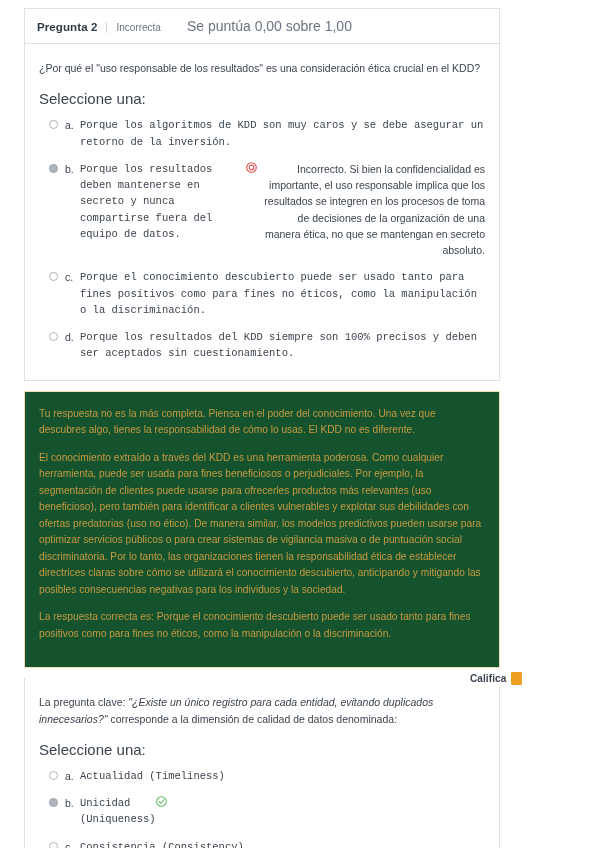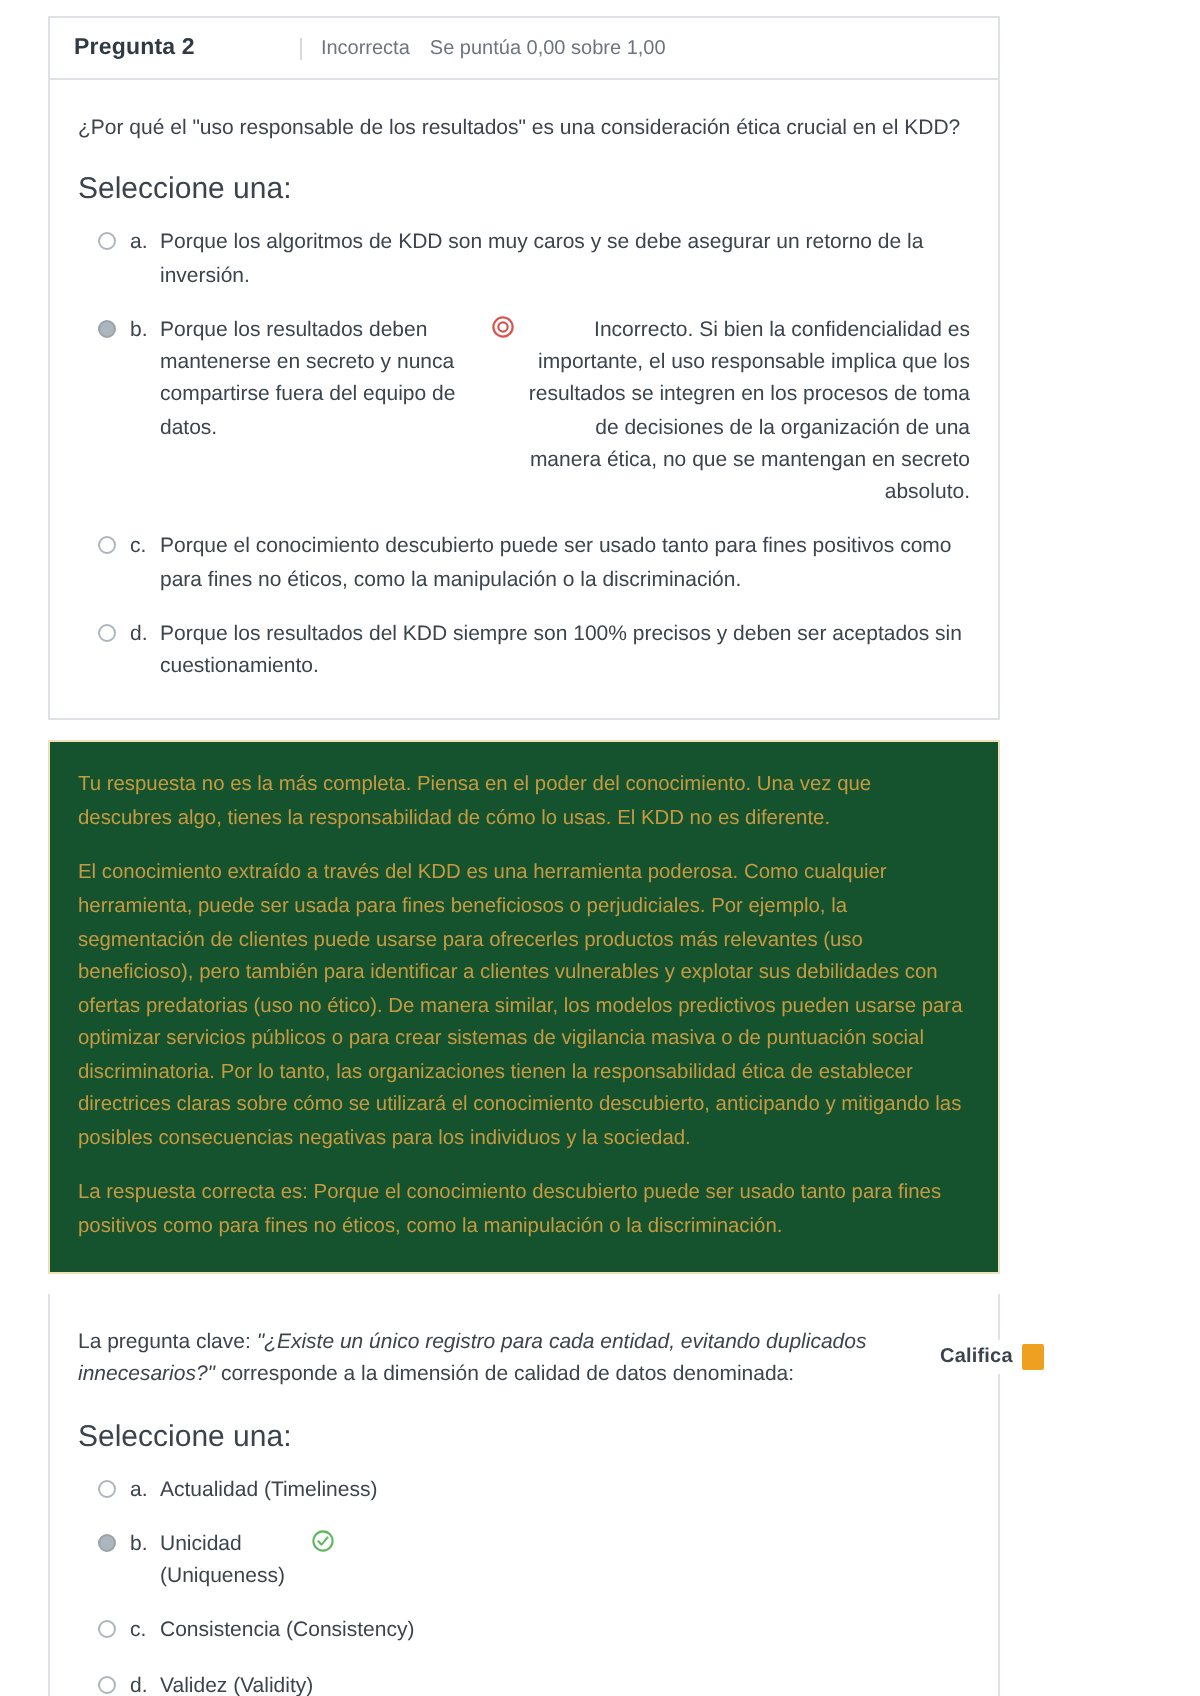--- a/index.html
+++ b/index.html
@@ -39,25 +39,25 @@
     color: #2f3a45;
     padding-right: 9px;
     letter-spacing: .1px;
   }
   .q-header .q-state {
     border-left: 1px solid #d4d9de;
     padding-left: 9px;
     padding-right: 10px;
     color: #6b7480;
     font-size: 10px;
-    margin-left: 44px;
   }
   .q-header .q-grade {
     color: #6b7480;
-    font-size: 10px;
+    font-size: 14px;
+    margin-left: 16px;
   }
 
   .q-body {
     border: 1px solid #dee2e6;
     border-top: none;
     background: #ffffff;
     padding: 16px 14px 18px 14px;
   }
 
   .q-text {
@@ -100,21 +100,21 @@
     background: #adb5bd;
     border-color: #9aa2aa;
   }
 
   .ans-letter {
     flex: 0 0 auto;
     width: 15px;
     color: #3b444e;
   }
 
-  .ans-text { flex: 1 1 auto; }
+  .ans-text { flex: 1 1 auto; font-family: Liberation Mono, monospace; }
 
   
   .answer-row.with-fb .ans-text {
     flex: 0 0 160px;
     width: 160px;
     padding-right: 8px;
   }
   .fb-icon {
     flex: 0 0 auto;
     width: 22px;
@@ -139,21 +139,21 @@
     background: #14532d;
     padding: 14px 14px 14px 14px;
     margin-top: 10px;
   }
   .feedback-box p {
     margin: 0 0 11px 0;
     font-size: 10.2px;
     line-height: 1.62;
     color: #c79a42;
   }
-  .feedback-box p:last-child { margin-bottom: 0; }
+  .feedback-box p:last-child { margin-bottom: 11px; }
 
   
   .califica {
     position: absolute;
     left: 466px;
     top: 670px;
     display: flex;
     align-items: center;
     gap: 5px;
     background: #ffffff;

